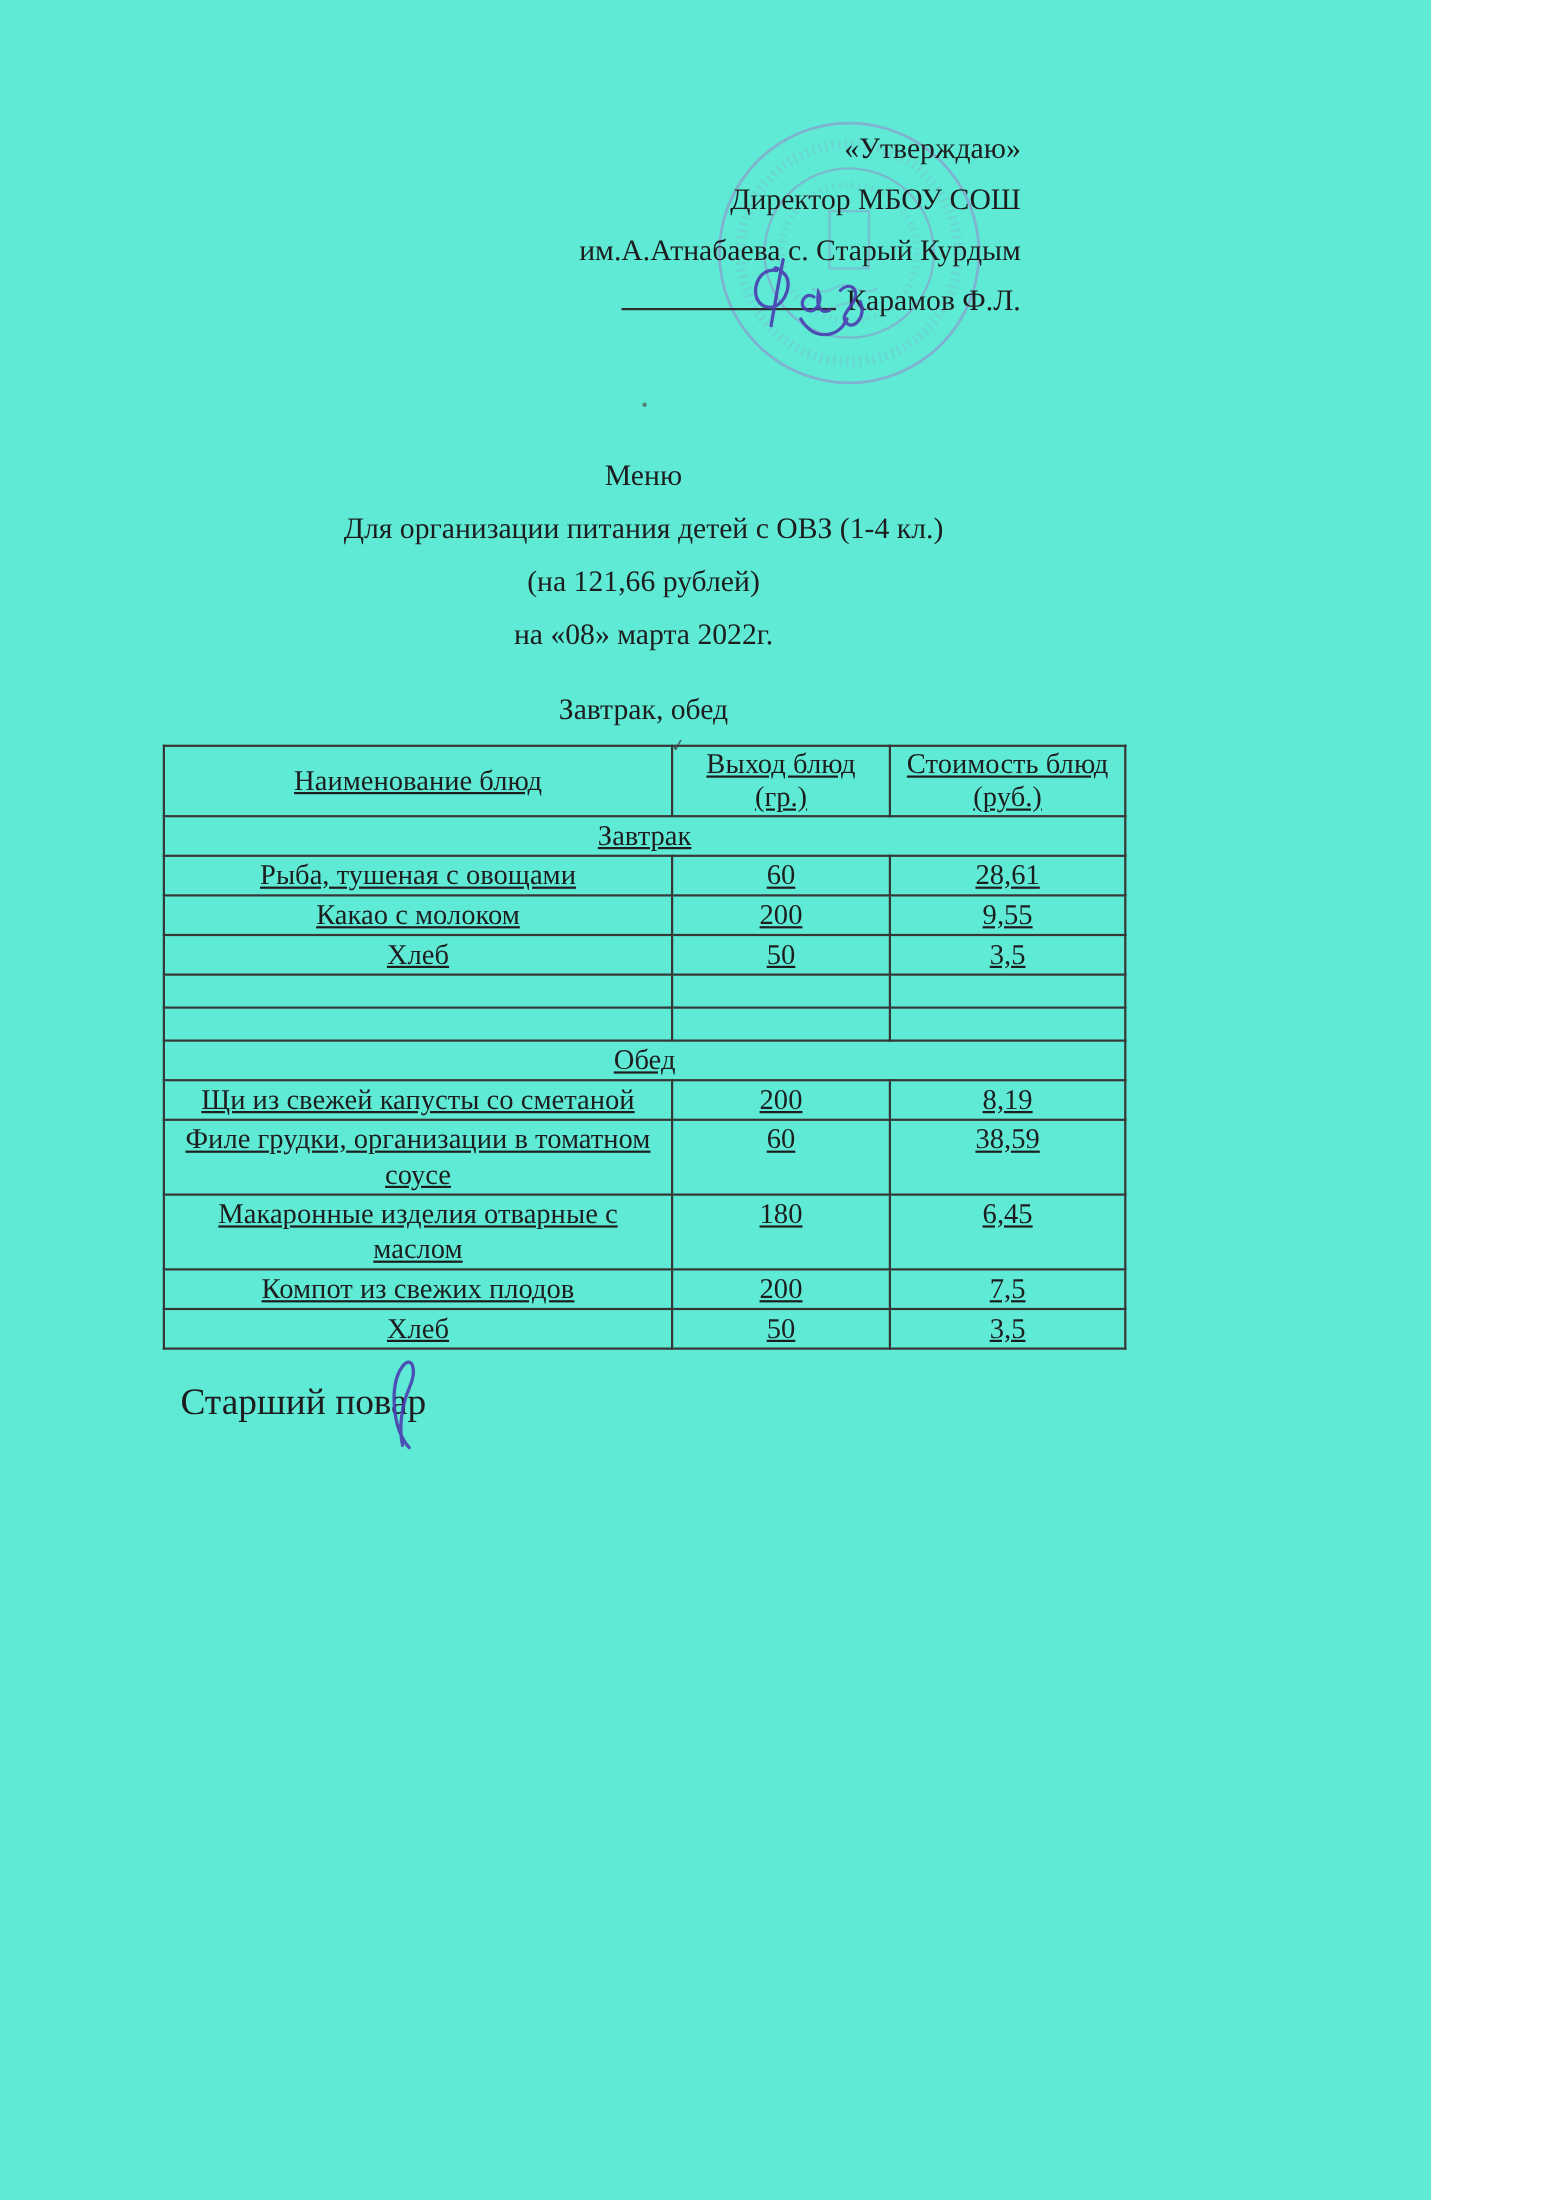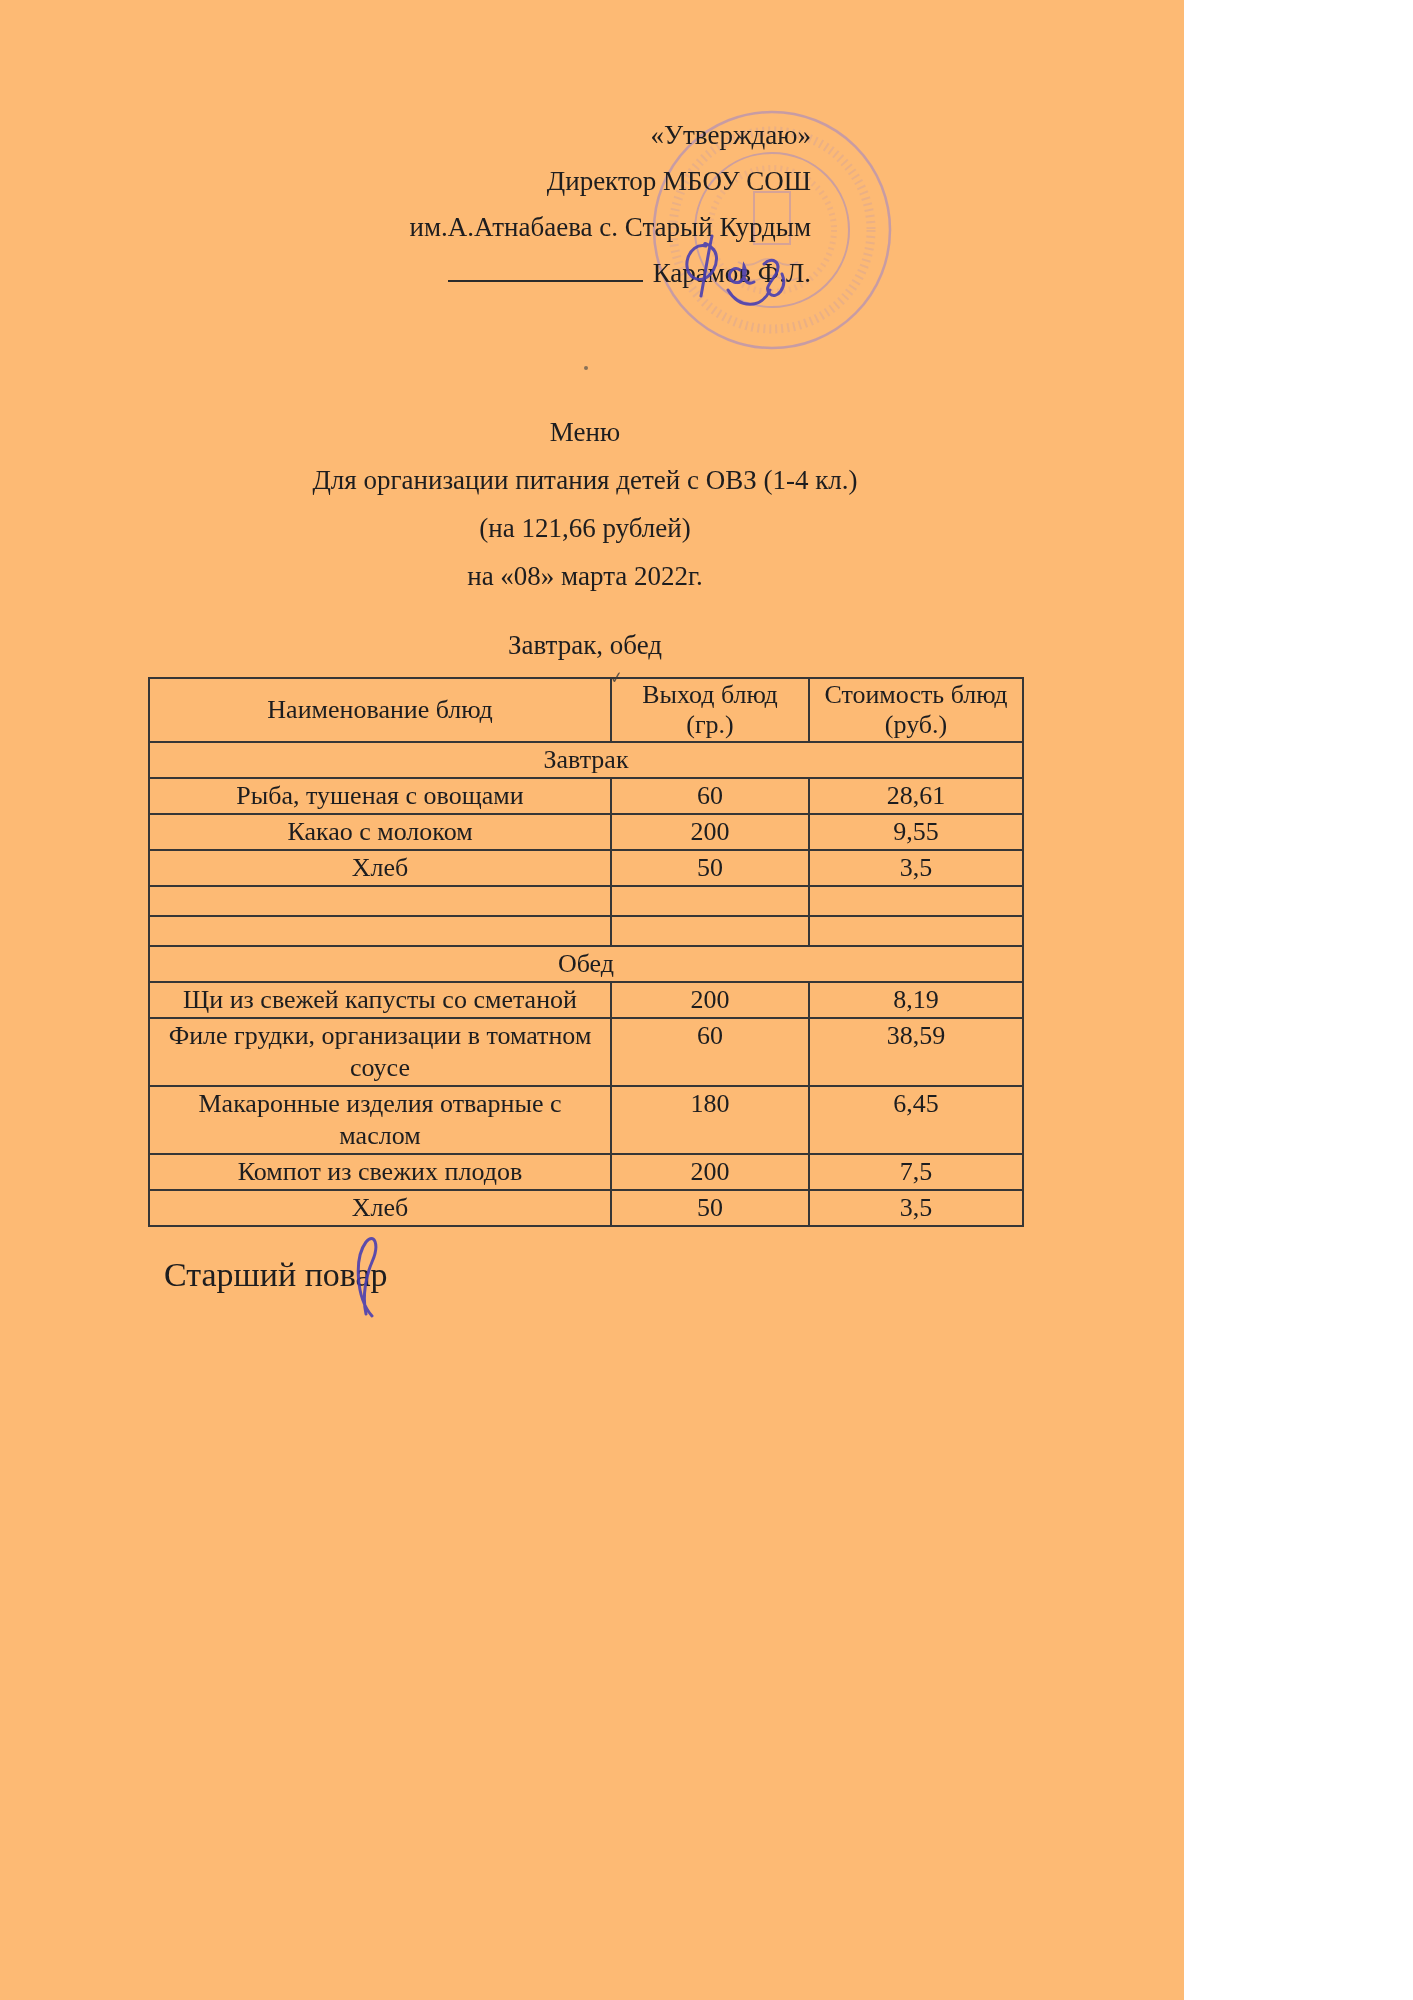--- a/index.html
+++ b/index.html
@@ -4,23 +4,23 @@
 <style>
   :root {
     --ink: #1d1d1f;
     --stamp: #9a83cc;
     --signature: #4a3fb0;
   }
   * { box-sizing: border-box; }
   html, body { margin: 0; padding: 0; background: #ffffff; }
   .page {
     position: relative;
-    width: 1184px;
+    width: 1301px;
     height: 2000px;
-    background: #fdba74;
+    background: #5eead4;
     overflow: hidden;
     font-family: "Liberation Serif", serif;
     color: var(--ink);
   }
 
   
   .approval {
     position: absolute;
     top: 112px;
     right: 373px;
@@ -97,20 +97,21 @@
   .menu-table-wrap {
     position: absolute;
     left: 148px;
     top: 677px;
     z-index: 2;
   }
   table.menu-table {
     border-collapse: collapse;
     table-layout: fixed;
     width: 874px;
+    text-decoration: underline;
   }
   .menu-table col.c-name { width: 462px; }
   .menu-table col.c-out  { width: 198px; }
   .menu-table col.c-cost { width: 214px; }
   .menu-table th, .menu-table td {
     border: 2px solid #363636;
     font-size: 26px;
     font-weight: normal;
     text-align: center;
     padding: 1px 8px;

